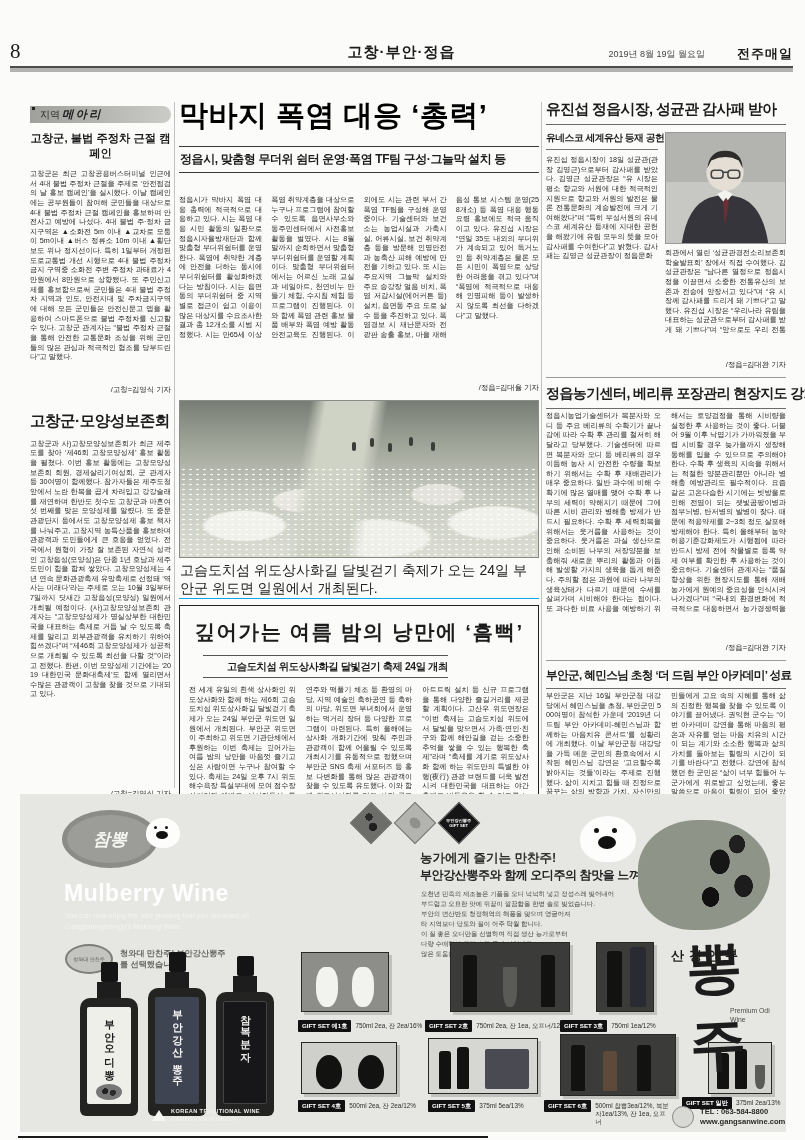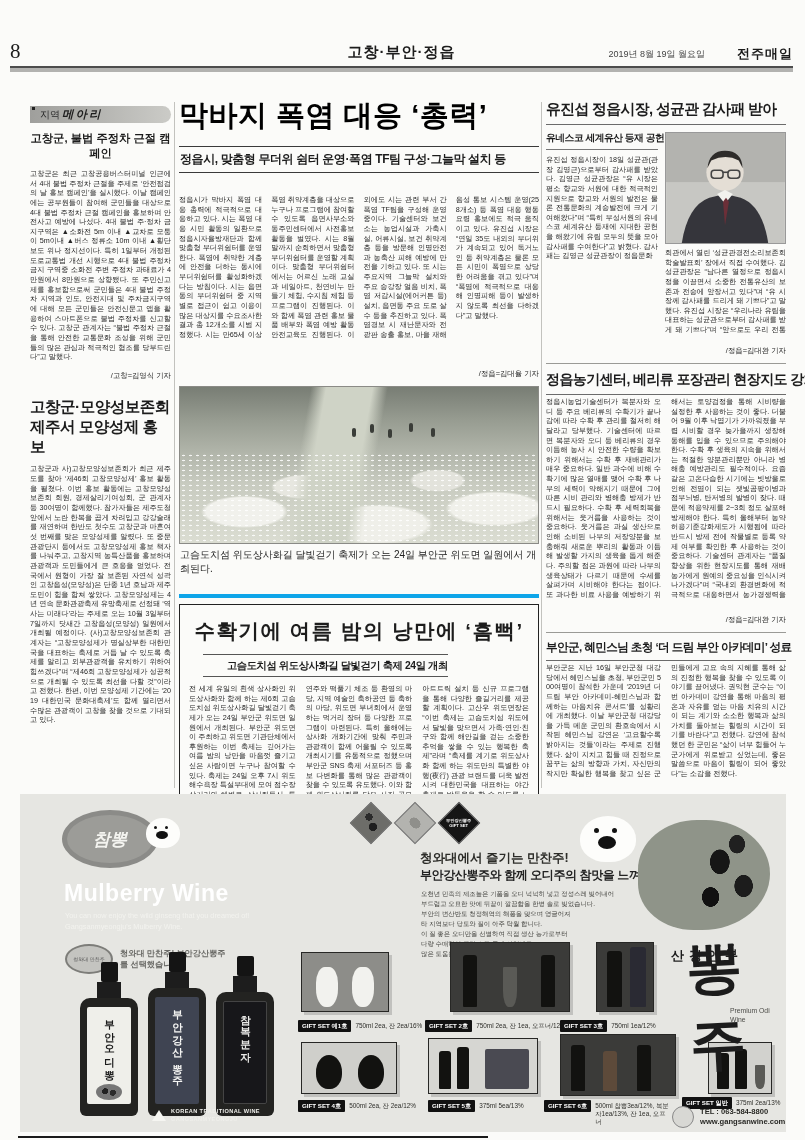--- a/index.html
+++ b/index.html
@@ -12,21 +12,21 @@
   .section{position:absolute;left:50%;transform:translateX(-50%);bottom:2px;font-weight:bold;font-size:15px;letter-spacing:1px}
   .dateline{position:absolute;right:88px;bottom:3px;font-size:9px;color:#444}
   .masthead{position:absolute;right:0;bottom:1px;font-size:13px;font-weight:900;letter-spacing:1px}
   .hdr-rule{position:absolute;top:66px;left:10px;right:12px;height:6px;background:linear-gradient(#4c4c4c 0 2px,#b2b2b0 2px)}
 
   
   .vrule{position:absolute;top:102px;width:1px;height:686px;background:#c2c2be}
 
   
   .bt{font-size:7.2px;line-height:1.34;text-align:justify;word-break:break-all;color:#262626;overflow:hidden}
-  .by{font-size:7.4px;text-align:right;color:#222;margin-top:6px}
+  .by{font-size:7.4px;text-align:right;color:#222;margin-top:20px}
   .hairline{border-bottom:1px solid #6b6b6b}
 
   
   .col-left{position:absolute;top:106px;left:30px;width:141px}
   .kicker{position:relative;height:17px;background:linear-gradient(90deg,#9f9f9c,#cbcbc7);border-radius:0 9px 9px 0;display:flex;align-items:center;padding-left:10px;margin-bottom:8px}
   .kicker .sq{position:absolute;left:2px;top:1px;width:3px;height:3px;background:#222}
   .kicker .k1{font-size:10px;color:#2b2b2b;margin-right:2px}
   .kicker .k2{font-size:11.5px;font-weight:bold;font-style:italic;font-family:"Liberation Serif",serif;color:#1e1e1e;letter-spacing:2px}
   .lt1{font-size:11.3px;font-weight:bold;text-align:center;margin:6px 0 8px}
   .lt2{font-size:15.5px;font-weight:bold;line-height:1.28;margin:16px 0 8px;letter-spacing:-.5px}
@@ -43,21 +43,21 @@
      linear-gradient(100deg,transparent 34%,#cfd3c6 38% 50%,transparent 54%),
      radial-gradient(70px 26px at 18% 80%,#f1f1ec 0 55%,transparent 62%),
      radial-gradient(90px 32px at 55% 88%,#efefe9 0 55%,transparent 62%),
      radial-gradient(80px 28px at 88% 78%,#f0f0ea 0 55%,transparent 62%),
      radial-gradient(55px 20px at 35% 64%,#e7e7e0 0 55%,transparent 62%),
      radial-gradient(45px 18px at 72% 60%,#e3e3dc 0 55%,transparent 62%),
      linear-gradient(180deg,#787d74 0,#989d92 22%,#b1b5aa 42%,#c8cbc0 62%,#dbddd2 100%)}
   .photo::after{content:"";position:absolute;left:0;right:0;top:42%;bottom:0;
     background-image:radial-gradient(rgba(255,255,255,.85) 1px,transparent 1.5px);background-size:7px 5px}
   .fg{position:absolute;width:4px;height:9px;background:#3a3d38;border-radius:2px}
-  .caption{font-size:10px;color:#222;padding:4px 1px 18px;border-bottom:4px solid #0ea5e9}
+  .caption{font-size:14px;color:#222;padding:4px 1px 0;border-bottom:1px solid #0ea5e9}
 
   .fest-box{margin-top:6px;border:1px solid #222;padding:8px 9px 6px;height:236px}
   .fest-hl{text-align:center;font-size:20.5px;font-weight:900;letter-spacing:1.5px;margin:4px 0 9px;white-space:nowrap}
   .fest-sub{width:72%;margin:0 0 7px 14px;border-top:1px solid #555;border-bottom:1px solid #555;padding:3.5px 0;text-align:right;font-size:10.3px;font-weight:bold;letter-spacing:-.4px;white-space:nowrap}
   .fest-body{height:142px;column-count:3;column-gap:10px}
 
   
   .col-right{position:absolute;top:100px;left:546px;width:240px}
   .rt1{font-size:14.8px;font-weight:bold;white-space:nowrap;letter-spacing:-.6px;padding-bottom:5px}
   .rt2{font-size:14px;font-weight:bold;white-space:nowrap;letter-spacing:-.6px;padding-bottom:5px}
@@ -151,21 +151,20 @@
   <div class="kicker">
     <span class="sq"></span>
     <span class="k1">지역</span>
     <span class="k2">메아리</span>
   </div>
   <div class="lt1">고창군, 불법 주정차 근절 캠페인</div>
   <div class="bt body-gochang1">고창군은 최근 고창공용버스터미널 인근에서 4대 불법 주정차 근절을 주제로 ‘안전점검의 날 홍보 캠페인’을 실시했다. 이날 캠페인에는 공무원들이 참여해 군민들을 대상으로 4대 불법 주정차 근절 캠페인을 홍보하며 안전사고 예방에 나섰다. 4대 불법 주·정차 금지구역은 ▲소화전 5m 이내 ▲교차로 모퉁이 5m이내 ▲버스 정류소 10m 이내 ▲횡단보도 위나 정지선이다. 특히 1일부터 개정된 도로교통법 개선 시행으로 4대 불법 주정차금지 구역중 소화전 주변 주정차 과태료가 4만원에서 8만원으로 상향됐다. 또 주민신고제를 홍보함으로써 군민들은 4대 불법 주정차 지역과 인도, 안전지대 및 주차금지구역에 대해 모든 군민들은 안전신문고 앱을 활용하여 스마트폰으로 불법 주정차를 신고할 수 있다. 고창군 관계자는 “불법 주정차 근절을 통해 안전한 교통문화 조성을 위해 군민들의 많은 관심과 적극적인 협조를 당부드린다”고 말했다.</div>
   <div class="by">/고창=김영식 기자</div>
   <div class="lt2">
     <div>고창군·모양성보존회</div>
-    <div>제주서 모양성제 홍보</div>
   </div>
   <div class="bt body-gochang2">고창군과 사)고창모양성보존회가 최근 제주도를 찾아 ‘제46회 고창모양성제’ 홍보 활동을 펼쳤다. 이번 홍보 활동에는 고창모양성보존회 회원, 경제살리기여성회, 군 관계자 등 30여명이 함께했다. 참가자들은 제주도청 앞에서 노란 한복을 곱게 차려입고 강강술래를 재연하며 한반도 첫수도 고창군과 마흔여섯 번째를 맞은 모양성제를 알렸다. 또 중문관광단지 등에서도 고창모양성제 홍보 책자를 나눠주고, 고창지역 농특산품을 홍보하며 관광객과 도민들에게 큰 호응을 얻었다. 전국에서 원형이 가장 잘 보존된 자연석 성곽인 고창읍성(모양성)은 단종 1년 호남과 제주도민이 힘을 합쳐 쌓았다. 고창모양성제는 4년 연속 문화관광축제 유망축제로 선정돼 ‘역사는 미래다’라는 주제로 오는 10월 3일부터 7일까지 닷새간 고창읍성(모양성) 일원에서 개최될 예정이다. (사)고창모양성보존회 관계자는 “고창모양성제가 명실상부한 대한민국을 대표하는 축제로 거듭 날 수 있도록 축제를 알리고 외부관광객을 유치하기 위하여 힘쓰겠다”며 “제46회 고창모양성제가 성공적으로 개최될 수 있도록 최선을 다할 것”이라고 전했다. 한편, 이번 모양성제 기간에는 ‘2019 대한민국 문화대축제’도 함께 열리면서 수많은 관광객이 고창을 찾을 것으로 기대되고 있다.</div>
   <div class="by">/고창=김영식 기자</div>
 </div>
 
 <div class="col-mid">
   <div class="lead-hl">막바지 폭염 대응 ‘총력’</div>
   <div class="lead-sub">정읍시, 맞춤형 무더위 쉼터 운영·폭염 TF팀 구성·그늘막 설치 등</div>
   <div class="bt lead-body">정읍시가 막바지 폭염 대응 총력에 적극적으로 대응하고 있다. 시는 폭염 대응 시민 활동의 일환으로 정읍시자율방재단과 함께 맞춤형 무더위쉼터를 운영한다. 폭염에 취약한 계층에 안전을 더하는 동시에 무더위쉼터를 활성화하겠다는 방침이다. 시는 읍면동의 무더위쉼터 중 지역별로 접근이 쉽고 이용이 많은 대상지를 수요조사한 결과 총 12개소를 시범 지정했다. 시는 만65세 이상 폭염 취약계층을 대상으로 누구나 프로그램에 참여할 수 있도록 읍면사무소와 동주민센터에서 사전홍보 활동을 벌였다. 시는 8월 말까지 순회하면서 맞춤형 무더위쉼터를 운영할 계획이다. 맞춤형 무더위쉼터에서는 어르신 노래 교실과 네일아트, 천연비누 만들기 체험, 수지침 체험 등 프로그램이 진행된다. 이와 함께 폭염 관련 홍보 물품 배부와 폭염 예방 활동 안전교육도 진행된다. 이외에도 시는 관련 부서 간 폭염 TF팀을 구성해 운영 중이다. 기술센터와 보건소는 농업시설과 가축시설, 어류시설, 보건 취약계층 등을 방문해 인명안전과 농축산 피해 예방에 만전을 기하고 있다. 또 시는 주요지역 그늘막 설치와 주요 승강장 얼음 비치, 폭염 저감시설(에어커튼 등) 설치, 읍면동 주요 도로 살수 등을 추진하고 있다. 폭염경보 시 재난문자와 전광판 송출 홍보, 마을 재해음성 통보 시스템 운영(258개소) 등 폭염 대응 행동요령 홍보에도 적극 움직이고 있다. 유진섭 시장은 “연일 35도 내외의 무더위가 계속되고 있어 독거노인 등 취약계층은 물론 모든 시민이 폭염으로 상당한 어려움을 겪고 있다”며 “폭염에 적극적으로 대응해 인명피해 등이 발생하지 않도록 최선을 다하겠다”고 말했다.</div>
   <div class="by">/정읍=김대율 기자</div>
@@ -173,21 +172,21 @@
   <div class="photo">
     <div class="fg" style="left:48%;top:26%"></div>
     <div class="fg" style="left:53%;top:24%"></div>
     <div class="fg" style="left:58%;top:27%"></div>
     <div class="fg" style="left:64%;top:23%"></div>
     <div class="fg" style="left:70%;top:26%"></div>
   </div>
   <div class="caption">고슴도치섬 위도상사화길 달빛걷기 축제가 오는 24일 부안군 위도면 일원에서 개최된다.</div>
 
   <div class="fest-box">
-    <div class="fest-hl">수확기에 여름 밤의 낭만에 ‘흠뻑’</div>
+    <div class="fest-hl">깊어가는 여름 밤의 낭만에 ‘흠뻑’</div>
     <div class="fest-sub">고슴도치섬 위도상사화길 달빛걷기 축제 24일 개최</div>
     <div class="bt fest-body">전 세계 유일의 흰색 상사화인 위도상사화와 함께 하는 제6회 고슴도치섬 위도상사화길 달빛걷기 축제가 오는 24일 부안군 위도면 일원에서 개최된다. 부안군 위도면이 주최하고 위도면 기관단체에서 후원하는 이번 축제는 깊어가는 여름 밤의 낭만을 마음껏 즐기고 싶은 사람이면 누구나 참여할 수 있다. 축제는 24일 오후 7시 위도해수욕장 특설무대에 모여 점수장삼거리와 해변로, 상사화동산, 특설무대로 이어지는 2㎞ 코스로 진행된다. 특설무대에서는 색소폰 연주와 떡풀기 체조 등 환영의 마당, 지역 예술인 축하공연 등 축하의 마당, 위도면 부녀회에서 운영하는 먹거리 장터 등 다양한 프로그램이 마련된다. 특히 올해에는 상사화 개화기간에 맞춰 주민과 관광객이 함께 어울릴 수 있도록 개최시기를 유동적으로 정했으며 부안군 SNS 축제 서포터즈 등 홍보 다변화를 통해 많은 관광객이 찾을 수 있도록 유도했다. 이와 함께 위도상사화를 담은 사진 공모전과 위도상사화길 주변 조명경관 설치, 위도상사화·위도띠뱃놀이 아트트릭 설치 등 신규 프로그램을 통해 다양한 즐길거리를 제공할 계획이다. 고산우 위도면장은 “이번 축제는 고슴도치섬 위도에서 달빛을 맞으면서 가족·연인·친구와 함께 해안길을 걷는 소중한 추억을 쌓을 수 있는 행복한 축제”라며 “축제를 계기로 위도상사화 함께 하는 위도만의 특별한 야행(夜行) 관광 브랜드를 더욱 발전시켜 대한민국을 대표하는 야간 축제로 발돋움을 할 수 있도록 노력하겠다”고 말했다.</div>
     <div class="by">/부안=김석진 기자</div>
   </div>
 </div>
 
 <div class="col-right">
 
   <div>
     <div class="rt1 hairline">유진섭 정읍시장, 성균관 감사패 받아</div>
@@ -252,21 +251,21 @@
     <div class="seal">청와대 만찬주</div>
     <div class="seal-txt">청와대 만찬주! 부안강산뽕주를 선택했습니다.</div>
   </div>
 
   <div class="dmd berries" style="left:336px"></div>
   <div class="dmd leaf" style="left:380px"></div>
   <div class="dmd giftset" style="left:424px">
     <span>부안강산뽕주 GIFT SET</span>
   </div>
 
-  <div class="ad-head1">청와대에서 즐기는 만찬주!</div>
+  <div class="ad-head1">농가에게 즐기는 만찬주!</div>
   <div class="ad-head2">부안강산뽕주와 함께 오디주의 참맛을 느껴보세요.</div>
   <div class="ad-lines">
     <div>오천년 민족의 제조높은 기품을 오디 넉넉히 넣고 정성스레 빚어내어</div>
     <div>부드럽고 오묘한 맛에 뒤끝이 깔끔함을 한병 솔로 빚었습니다.</div>
     <div>부안의 변산반도 청정해역의 해풍을 맞으며 영글어져</div>
     <div>타 지역보다 당도와 질이 아주 탁월 합니다.</div>
     <div>이 질 좋은 오디만을 선별하여 직접 생산 농가로부터</div>
     <div>다량 수매하여 군민 소득 증대 사업에도</div>
     <div>많은 도움을 주고 있습니다.</div>
   </div>

